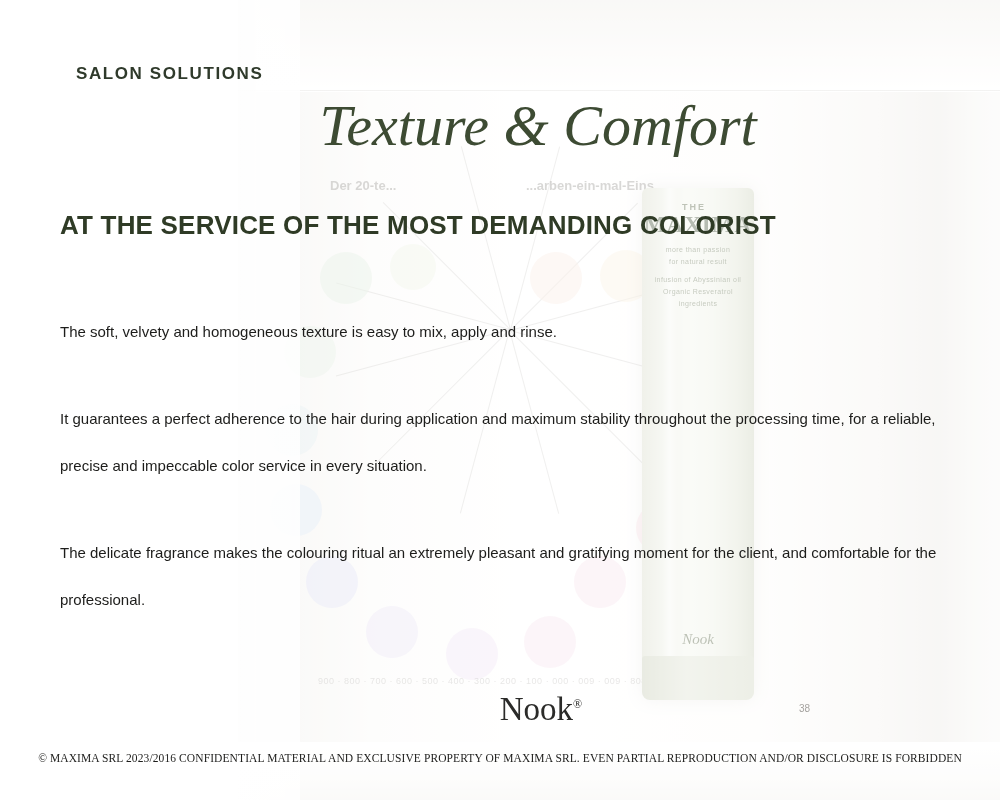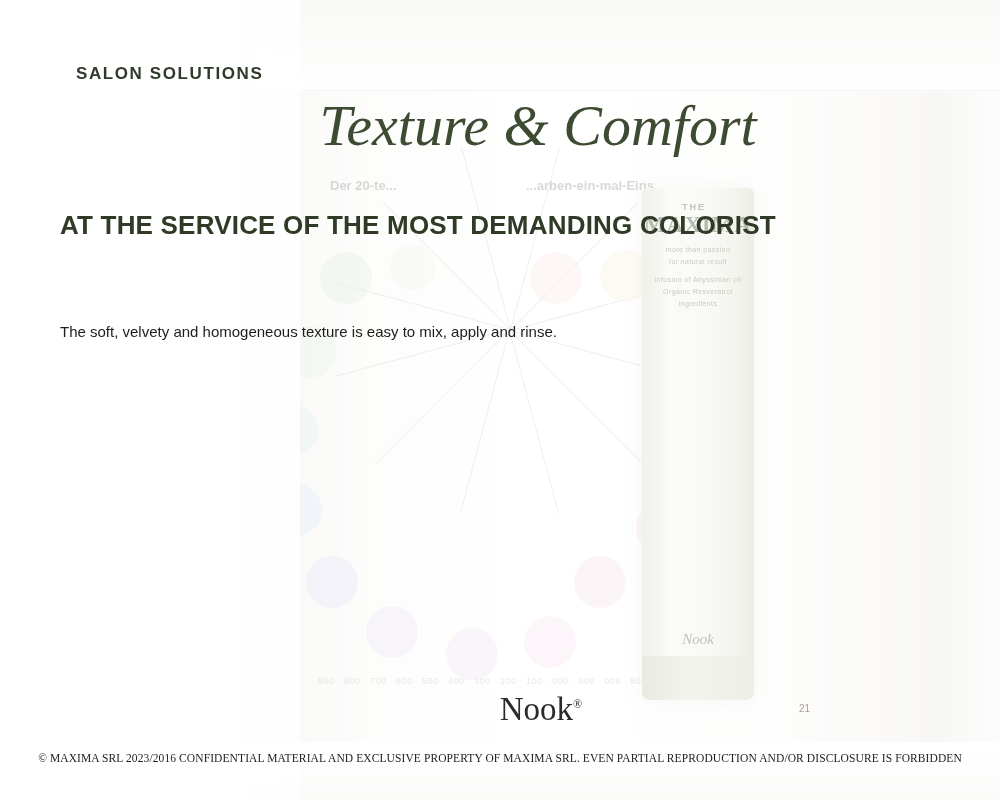--- a/index.html
+++ b/index.html
@@ -337,23 +337,25 @@
   <div class="logo">
     <div class="salon">SALON SOLUTIONS</div>
   </div>
 
   <div class="title">Texture &amp; Comfort</div>
 
   <div class="subtitle">AT THE SERVICE OF THE MOST DEMANDING COLORIST</div>
 
   <div class="body">
     <p class="para">The soft, velvety and homogeneous texture is easy to mix, apply and rinse.</p>
+    <p class="para">It guarantees a perfect adherence to the hair during application and maximum stability throughout the processing time, for a reliable, precise and impeccable color service in every situation.</p>
+    <p class="para">The delicate fragrance makes the colouring ritual an extremely pleasant and gratifying moment for the client, and comfortable for the professional.</p>
   </div>
 
-  <div class="page-number">21</div>
+  <div class="page-number">38</div>
 
   <div class="nook-logo">
     <span class="word"><span>Nook</span><span class="reg">®</span></span>
   </div>
 
   <div class="copyright">© MAXIMA SRL  2023/2016  CONFIDENTIAL MATERIAL AND EXCLUSIVE PROPERTY OF MAXIMA SRL. EVEN PARTIAL REPRODUCTION AND/OR DISCLOSURE IS FORBIDDEN</div>
 
 </div>
 
 </body></html>

